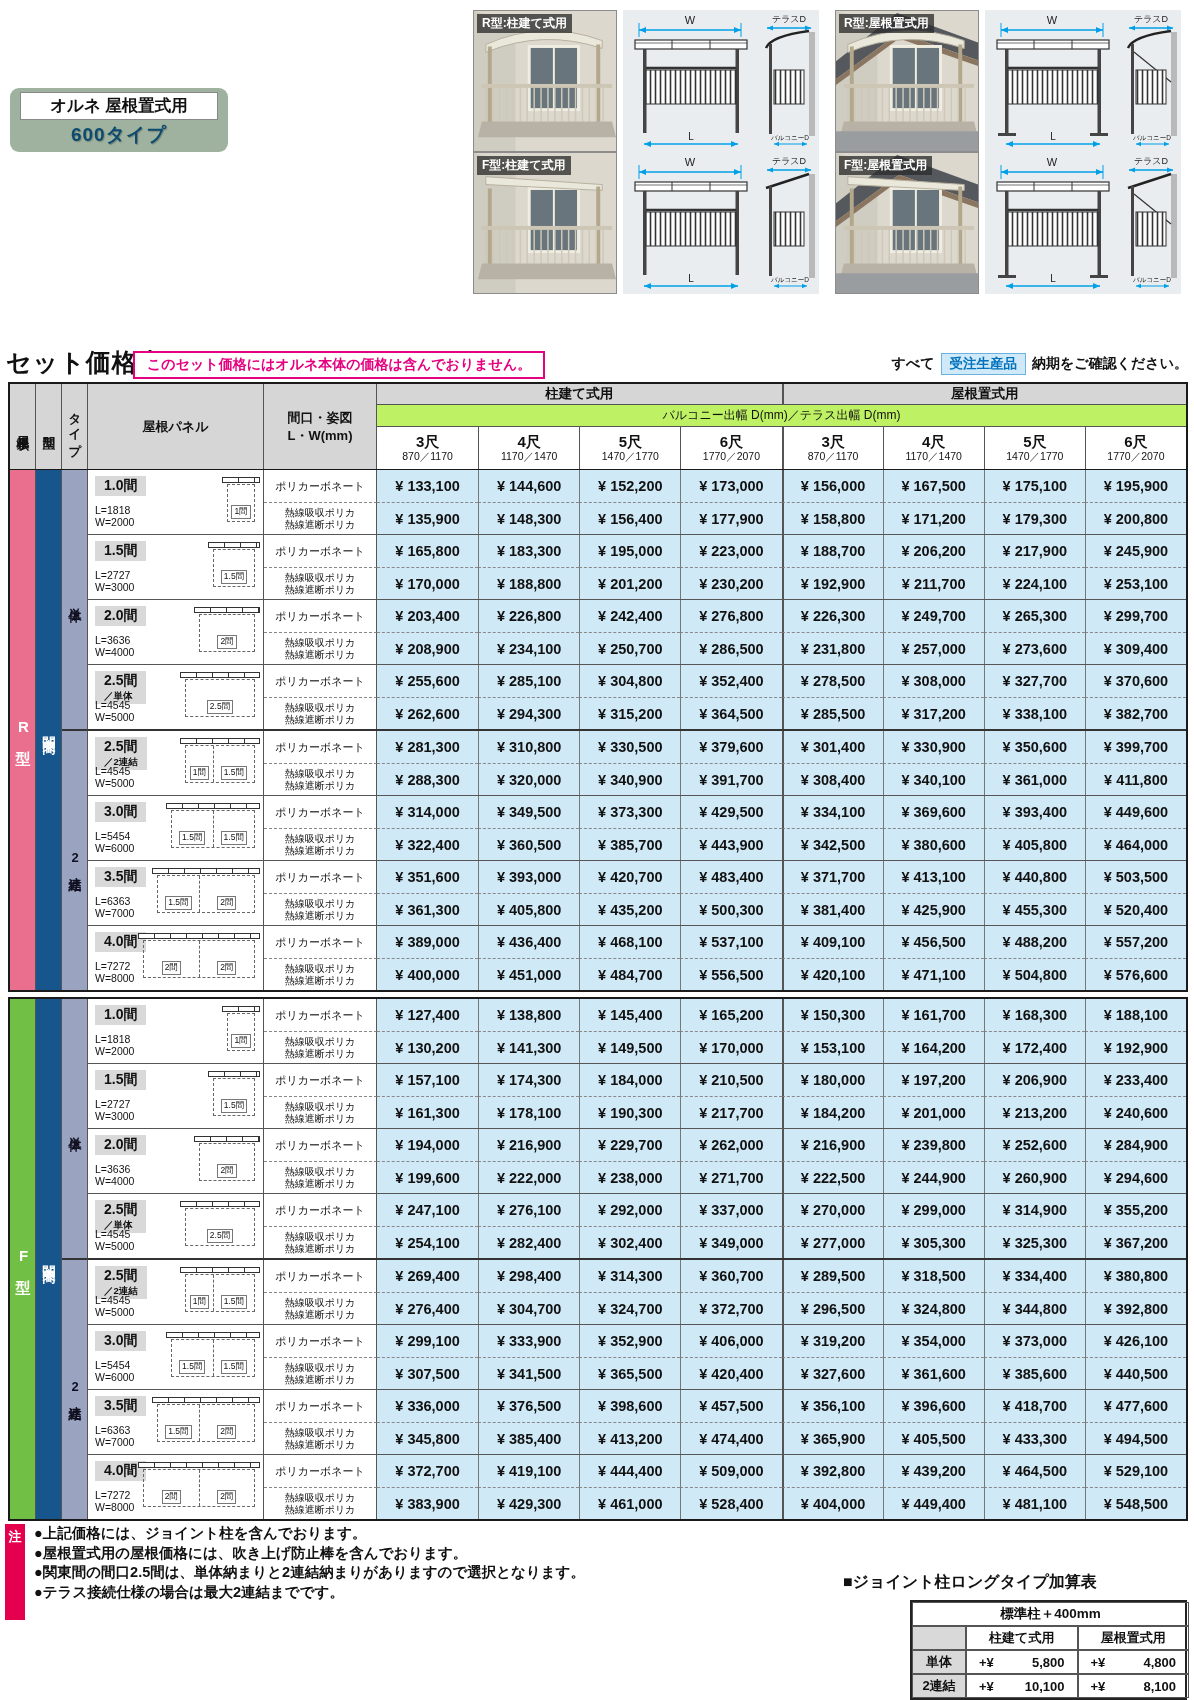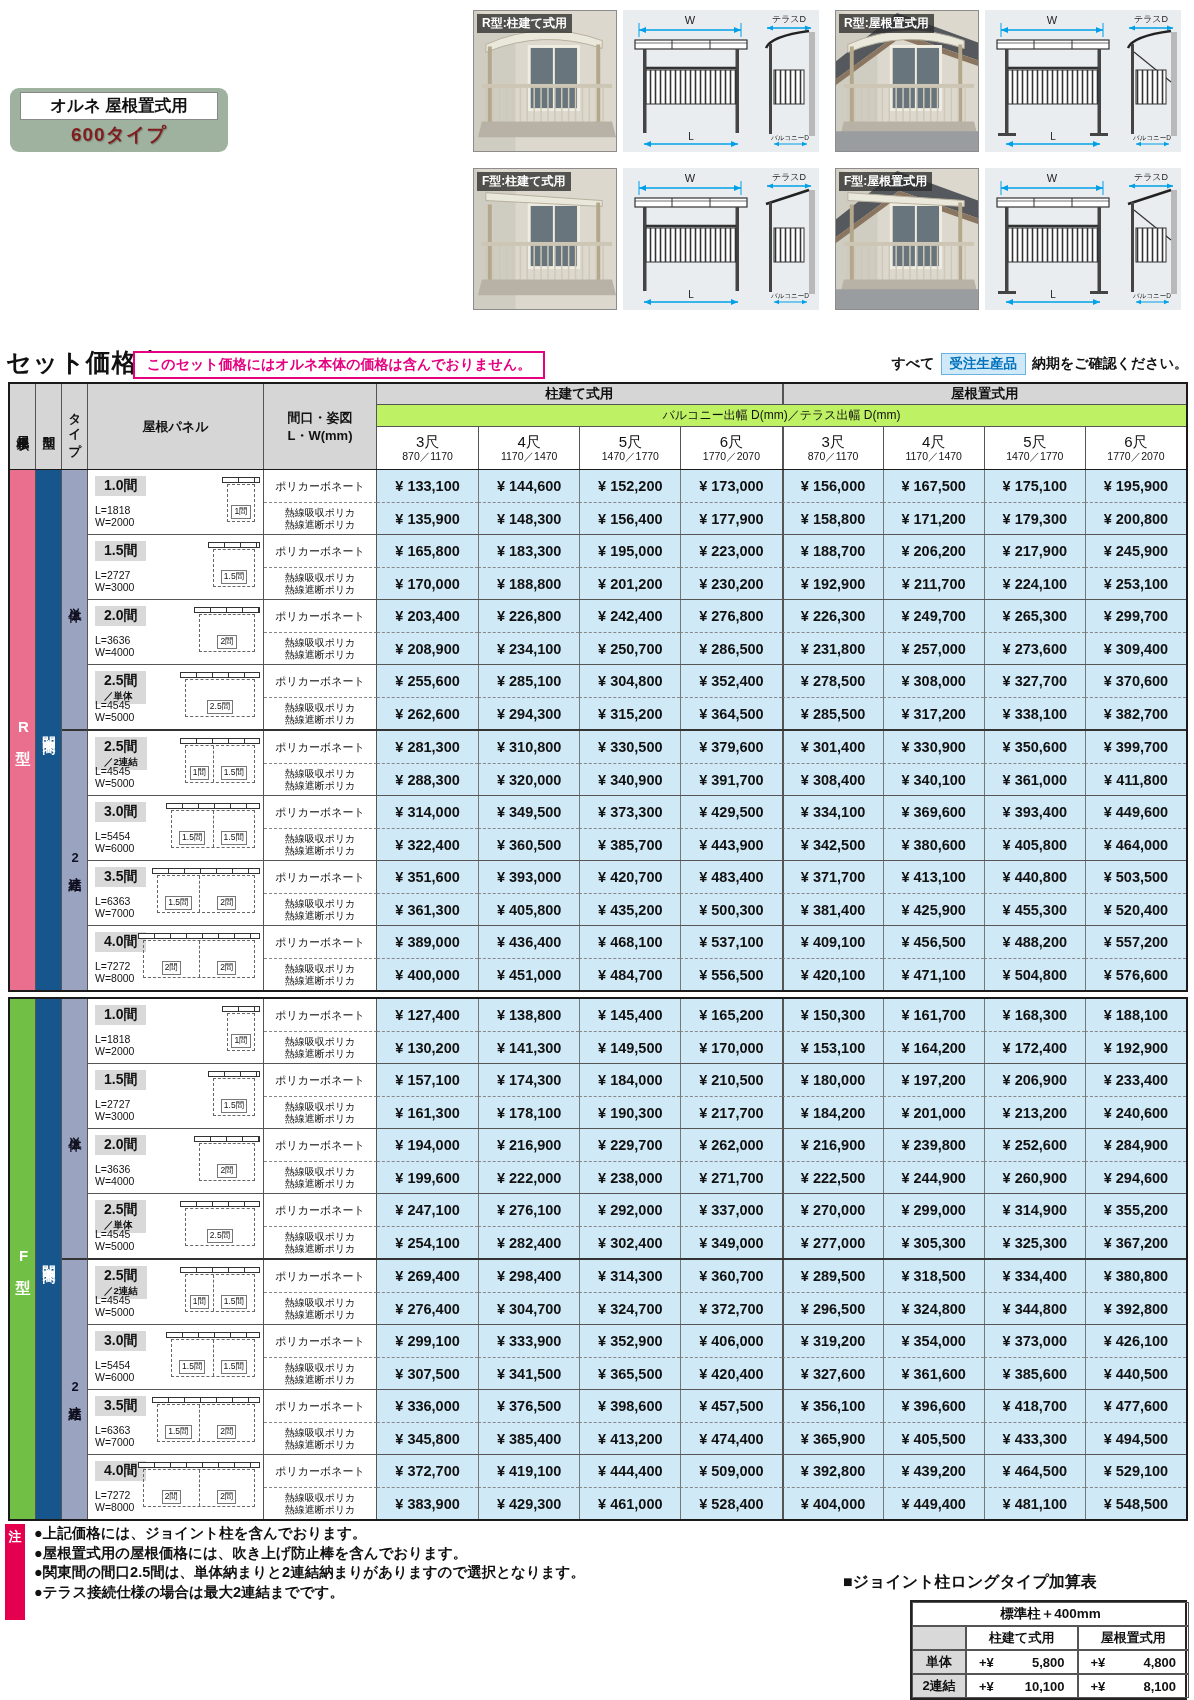--- a/index.html
+++ b/index.html
@@ -4,24 +4,24 @@
 <style>
   *{box-sizing:border-box;margin:0;padding:0}
   body{background:#fff}
   .page{position:relative;width:1194px;height:1700px;background:#fff;overflow:hidden;
         font-family:"Liberation Sans","DejaVu Sans",sans-serif;color:#111}
 
   
   .badge{position:absolute;left:10px;top:88px;width:218px;height:64px;background:#9fb2a0;
          border-radius:9px;display:flex;flex-direction:column;align-items:center;justify-content:center;gap:2px}
   .badge-top{background:#fff;border:1px solid #888;width:198px;text-align:center;font-weight:bold;font-size:16.5px;padding:2px 0}
-  .badge-bottom{color:#7f1d1d;font-weight:bold;font-size:19px;letter-spacing:1px;text-shadow:1px 1px 1px rgba(0,0,0,.25)}
+  .badge-bottom{color:#0c4a6e;font-weight:bold;font-size:19px;letter-spacing:1px;text-shadow:1px 1px 1px rgba(0,0,0,.25)}
 
   
-  .views{position:absolute;left:473px;top:10px;width:720px;display:flex;flex-wrap:wrap;row-gap:16px}
+  .views{position:absolute;left:473px;top:10px;width:720px;display:flex;flex-wrap:wrap;}
   .pview{display:flex;gap:6px;margin-right:16px}
   .pview:nth-child(2n){margin-right:0}
   .photo{position:relative;width:144px;height:142px;border:1px solid #8c8c8c;background:#d9d5ca}
   .photo svg{display:block;width:100%;height:100%}
   .pv-label{position:absolute;left:3px;top:3px;background:rgba(45,45,45,.78);color:#fff;
             font-size:12px;font-weight:bold;padding:1px 5px;white-space:nowrap}
   .diag{width:196px;height:142px}
   .diag svg{display:block;width:100%;height:100%}
   .pview.f .troof-r,.pview.r .troof-f{display:none}
   .pview.f .sroof-r,.pview.r .sroof-f{display:none}
@@ -44,21 +44,21 @@
       font-size:13px;font-weight:bold;border-right:1px solid #555;line-height:1.35;text-align:center}
   .hright{display:flex;flex-direction:column;background:#fff}
   .hgroups{display:grid;grid-template-columns:1fr 1fr;background:#d6d6d6;height:21px;border-bottom:1px solid #555}
   .hgroup{display:flex;align-items:center;justify-content:center;font-weight:bold;font-size:13.5px}
   .hgroup + .hgroup{border-left:2px solid #555}
   .hdepth{height:22px;display:flex;align-items:center;justify-content:center;font-size:12px;background:#bef264;border-bottom:1px solid #555}
   .hsizes{display:grid;grid-template-columns:repeat(8,1fr);flex:1;background:#fff}
   .hsize{display:flex;flex-direction:column;align-items:center;justify-content:center;border-left:1px solid #555;line-height:1.12}
   .hsize:first-child{border-left:none}
   .hsize.thick{border-left:2px solid #555}
-  .hs-shaku{font-size:15px;font-weight:normal}
+  .hs-shaku{font-size:15px;font-weight:bold}
   .hs-range{font-size:10.5px}
 
   .section{display:flex;border:2px solid #1a1a1a;border-top:none}
   .section.second{border-top:2px solid #1a1a1a;margin-top:5px}
   .band{writing-mode:vertical-rl;text-orientation:upright;display:flex;align-items:center;justify-content:center;font-weight:bold}
   .shapeb{width:26px;font-size:15px;color:#fff;letter-spacing:4px;border-right:1px solid #555}
   .spanb{width:26px;background:#17568c;color:#fff;font-size:13px;letter-spacing:3px;border-right:1px solid #555}
   .typecol{width:26px;display:flex;flex-direction:column}
   .typeband{flex:1;background:#9aa3bf;writing-mode:vertical-rl;text-orientation:upright;display:flex;
             align-items:center;justify-content:center;font-size:13px;font-weight:bold;color:#101020;border-right:1px solid #555;letter-spacing:2px}

